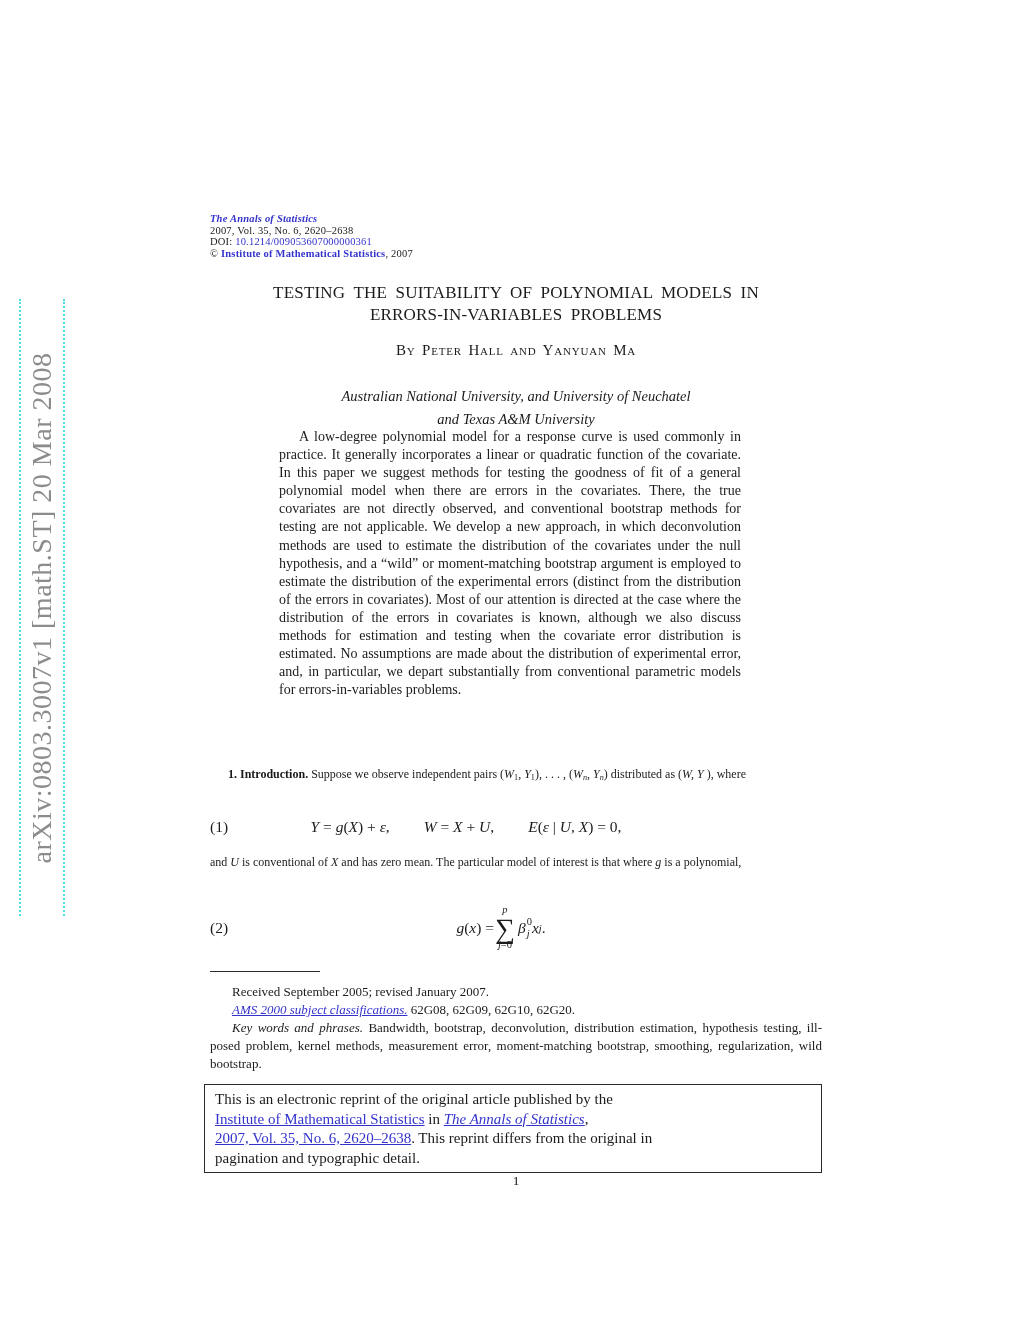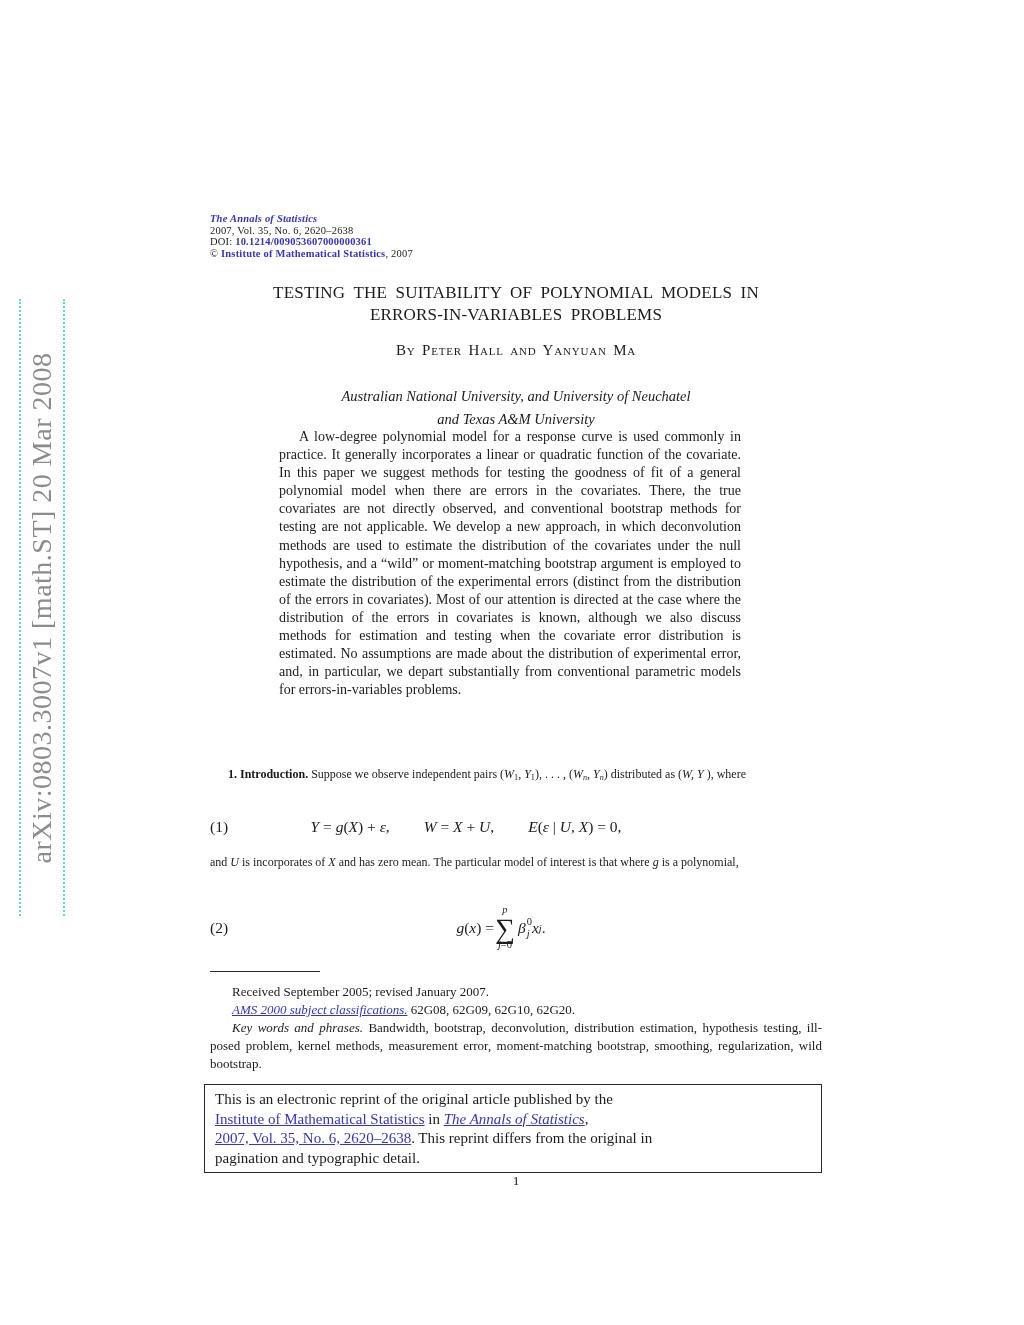--- a/index.html
+++ b/index.html
@@ -30,21 +30,21 @@
     white-space:nowrap;
     font-size:28px;color:var(--stamp-gray);
     letter-spacing:0.5px;
   }
   
   .main{position:absolute;left:210px;top:0;width:612px;height:100%;}
   .main > div{position:absolute;left:0;width:612px;}
 
   .jheader{top:213px;font-size:10.5px;line-height:11.5px;letter-spacing:0.2px;}
   .jheader .jname{color:var(--link);font-weight:700;font-style:italic;}
-  .jheader .jlink{color:var(--link);font-weight:bold;}
+  .jheader .jlink{color:var(--link);}
   .jheader .jlink.bf{font-weight:700;}
 
   .title{top:282px;text-align:center;font-weight:400;font-size:17px;line-height:21.5px;letter-spacing:0.2px;word-spacing:4px;}
   .byline{top:342px;text-align:center;font-variant:small-caps;font-size:15px;letter-spacing:0.8px;word-spacing:2px;}
   .affil{top:373px;text-align:center;font-style:italic;font-size:14.5px;line-height:23px;margin-top:12px;}
 
   .abstract{top:428px;left:69px !important;width:462px !important;
     font-size:14px;line-height:18.1px;text-align:justify;text-indent:20px;}
 
   .para{font-size:12px;line-height:21.5px;text-align:justify;}
@@ -124,21 +124,21 @@
 
     <div class="para intro"><span class="bf">1. Introduction.</span><span>  Suppose we observe independent pairs (</span><span class="it">W</span><span class="sub">1</span><span>, </span><span class="it">Y</span><span class="sub">1</span><span>), . . . , (</span><span class="it">W</span><span class="it sub">n</span><span>, </span><span class="it">Y</span><span class="it sub">n</span><span>) distributed as (</span><span class="it">W, Y</span><span> ), where</span></div>
 
     <div class="eqrow eq1">
       <span class="eqtag">(1)</span>
       <span><span class="it">Y</span><span> = </span><span class="it">g</span><span>(</span><span class="it">X</span><span>) + </span><span class="it">ε</span><span>,</span></span>
       <span><span class="it">W</span><span> = </span><span class="it">X</span><span> + </span><span class="it">U</span><span>,</span></span>
       <span><span class="it">E</span><span>(</span><span class="it">ε</span><span> | </span><span class="it">U, X</span><span>) = 0,</span></span>
     </div>
 
-    <div class="para between"><span>and </span><span class="it">U</span><span> is incorporates of </span><span class="it">X</span><span> and has zero mean. The particular model of interest is that where </span><span class="it">g</span><span> is a polynomial,</span></div>
+    <div class="para between"><span>and </span><span class="it">U</span><span> is conventional of </span><span class="it">X</span><span> and has zero mean. The particular model of interest is that where </span><span class="it">g</span><span> is a polynomial,</span></div>
 
     <div class="eqrow eq2">
       <span class="eqtag">(2)</span>
       <span><span class="it">g</span><span>(</span><span class="it">x</span><span>) = </span></span>
       <span class="sumstack">
         <span class="sum-top"><span class="it">p</span></span>
         <span class="sigma">∑</span>
         <span class="sum-bottom"><span class="it">j</span><span>=0</span></span>
       </span>
       <span class="it">β</span>

